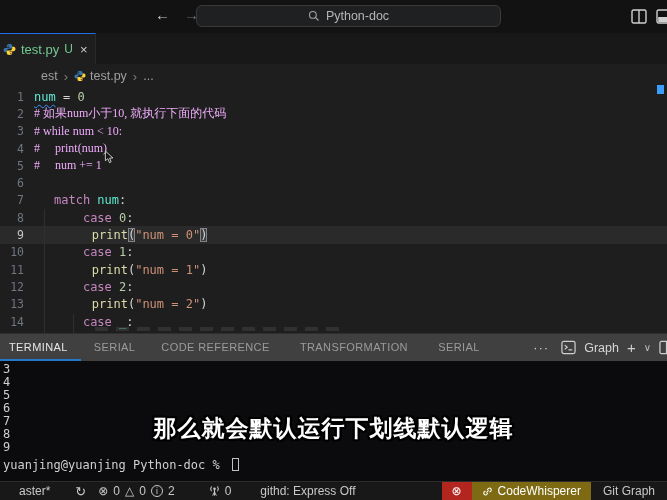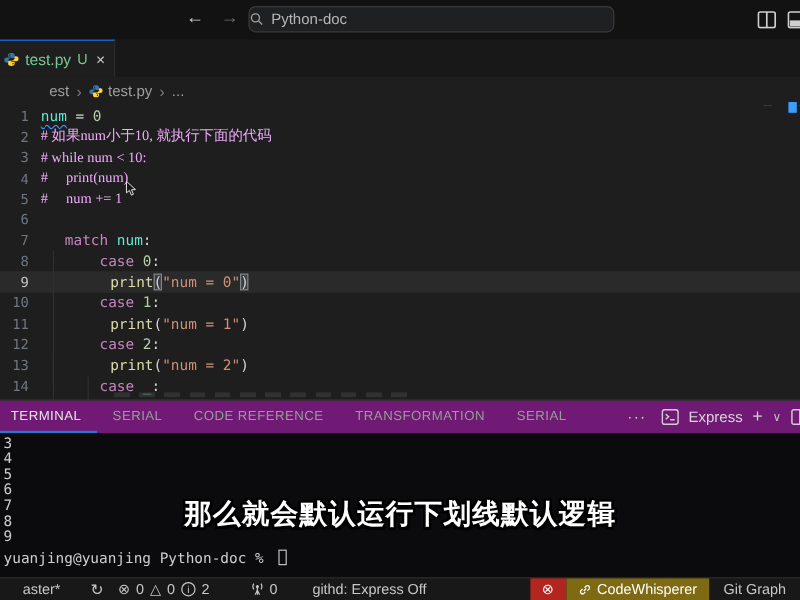--- a/index.html
+++ b/index.html
@@ -8,23 +8,23 @@
     position:relative; width:667px; height:500px; overflow:hidden;
     background:#1e1e1e; font-family:"Liberation Sans", sans-serif;
     color:#cccccc; user-select:none;
   }
   
   .titlebar { position:absolute; left:0; top:0; width:667px; height:33px; background:#121212; }
   .nav-arrow { position:absolute; top:6px; font-size:15px; color:#cfcfcf; cursor:default; }
   .nav-back { left:155px; }
   .nav-fwd  { left:184px; color:#6d6d6d; }
   .searchbox {
-    position:absolute; left:207px; top:5px; width:305px; height:22px;
+    position:absolute; left:196px; top:5px; width:305px; height:22px;
     background:#1f2021; border:1px solid #3a3a3a; border-radius:6px;
-    display:flex; align-items:center; gap:6px;
+    display:flex; align-items:center; justify-content:center; gap:6px;
     color:#b5b5b5; font-size:12.5px;
   }
   .tb-icons { position:absolute; right:0; top:0; height:33px; display:flex; align-items:center; }
   .tb-icon { margin-right:9px; display:flex; }
   .tb-icon.clipped { margin-right:-5px; }
   
   .tabbar { position:absolute; left:0; top:33px; width:667px; height:31px; background:#181818; }
   .tab {
     position:absolute; left:0; top:0; height:31px; width:96px;
     background:#1e1e1e; border-right:1px solid #2a2a2a; border-top:1px solid #1f6feb;
@@ -60,21 +60,21 @@
   .tok.brhl { background:#3a3d41; outline:1px solid #828487; outline-offset:-1px; }
   .indent-guide { position:absolute; width:1px; background:#2f2f2f; }
   .guide1 { left:44px; top:121px; height:110px; }
   .guide2 { left:44px; top:209px; height:125px; }
   .guide3 { left:73px; top:226px; height:108px; }
   .smudge { position:absolute; left:95px; top:239px; width:245px; height:4px; opacity:.45; filter:blur(.5px);
     background:repeating-linear-gradient(90deg,#4a4a4a 0 13px, transparent 13px 21px); }
   .scroll-marker { position:absolute; left:657px; top:85px; width:7px; height:9px; background:#3b9eff; }
   .mouse-cursor { position:absolute; left:104px; top:150px; }
   
-  .panel-header { position:absolute; left:0; top:333px; width:667px; height:28px; background:#701a75;
+  .panel-header { position:absolute; left:0; top:333px; width:667px; height:28px; background:#404040;
     border-top:1px solid #2f2f2f; display:flex; align-items:center; }
   .panel-tabs { display:flex; align-items:center; margin-left:-4px; }
   .panel-tab { font-size:11px; letter-spacing:.4px; color:#9b9b9b; padding:0 13px; height:27px; line-height:27px; }
   .panel-tab.active { color:#e6e6e6; border-bottom:2px solid #2678ca; }
   .panel-right { margin-left:auto; display:flex; align-items:center; gap:8px; padding-right:0; }
   .more-dots { color:#cfcfcf; font-size:13px; letter-spacing:1px; margin-right:4px; }
   .shell-label { color:#d6d6d6; font-size:12.5px; }
   .plus { color:#cfcfcf; font-size:15px; }
   .panel-chev { color:#bdbdbd; font-size:10px; }
   
@@ -265,21 +265,21 @@
       </div>
     <div class="panel-right">
       <span class="more-dots">···</span>
       <span style="display:flex;">
         <svg width="15" height="15" viewBox="0 0 16 16">
             <rect x="1" y="1.5" width="14" height="13" rx="2" fill="none" stroke="#cfcfcf" stroke-width="1.3"></rect>
             <path d="M4 5.5l2.6 2.3L4 10" fill="none" stroke="#cfcfcf" stroke-width="1.3"></path>
             <line x1="8" y1="10.5" x2="12" y2="10.5" stroke="#cfcfcf" stroke-width="1.3"></line>
           </svg>
       </span>
-      <span class="shell-label">Express</span>
+      <span class="shell-label">Graph</span>
       <span class="plus">+</span>
       <span class="panel-chev">∨</span>
       <span style="display:flex; margin-right:-7px;">
         <svg width="15" height="15" viewBox="0 0 16 16">
             <rect x="1" y="1.5" width="14" height="13" rx="1.5" fill="none" stroke="#cfcfcf" stroke-width="1.3"></rect>
             <line x1="8" y1="1.5" x2="8" y2="14.5" stroke="#cfcfcf" stroke-width="1.3"></line>
           </svg>
       </span>
     </div>
   </div>

